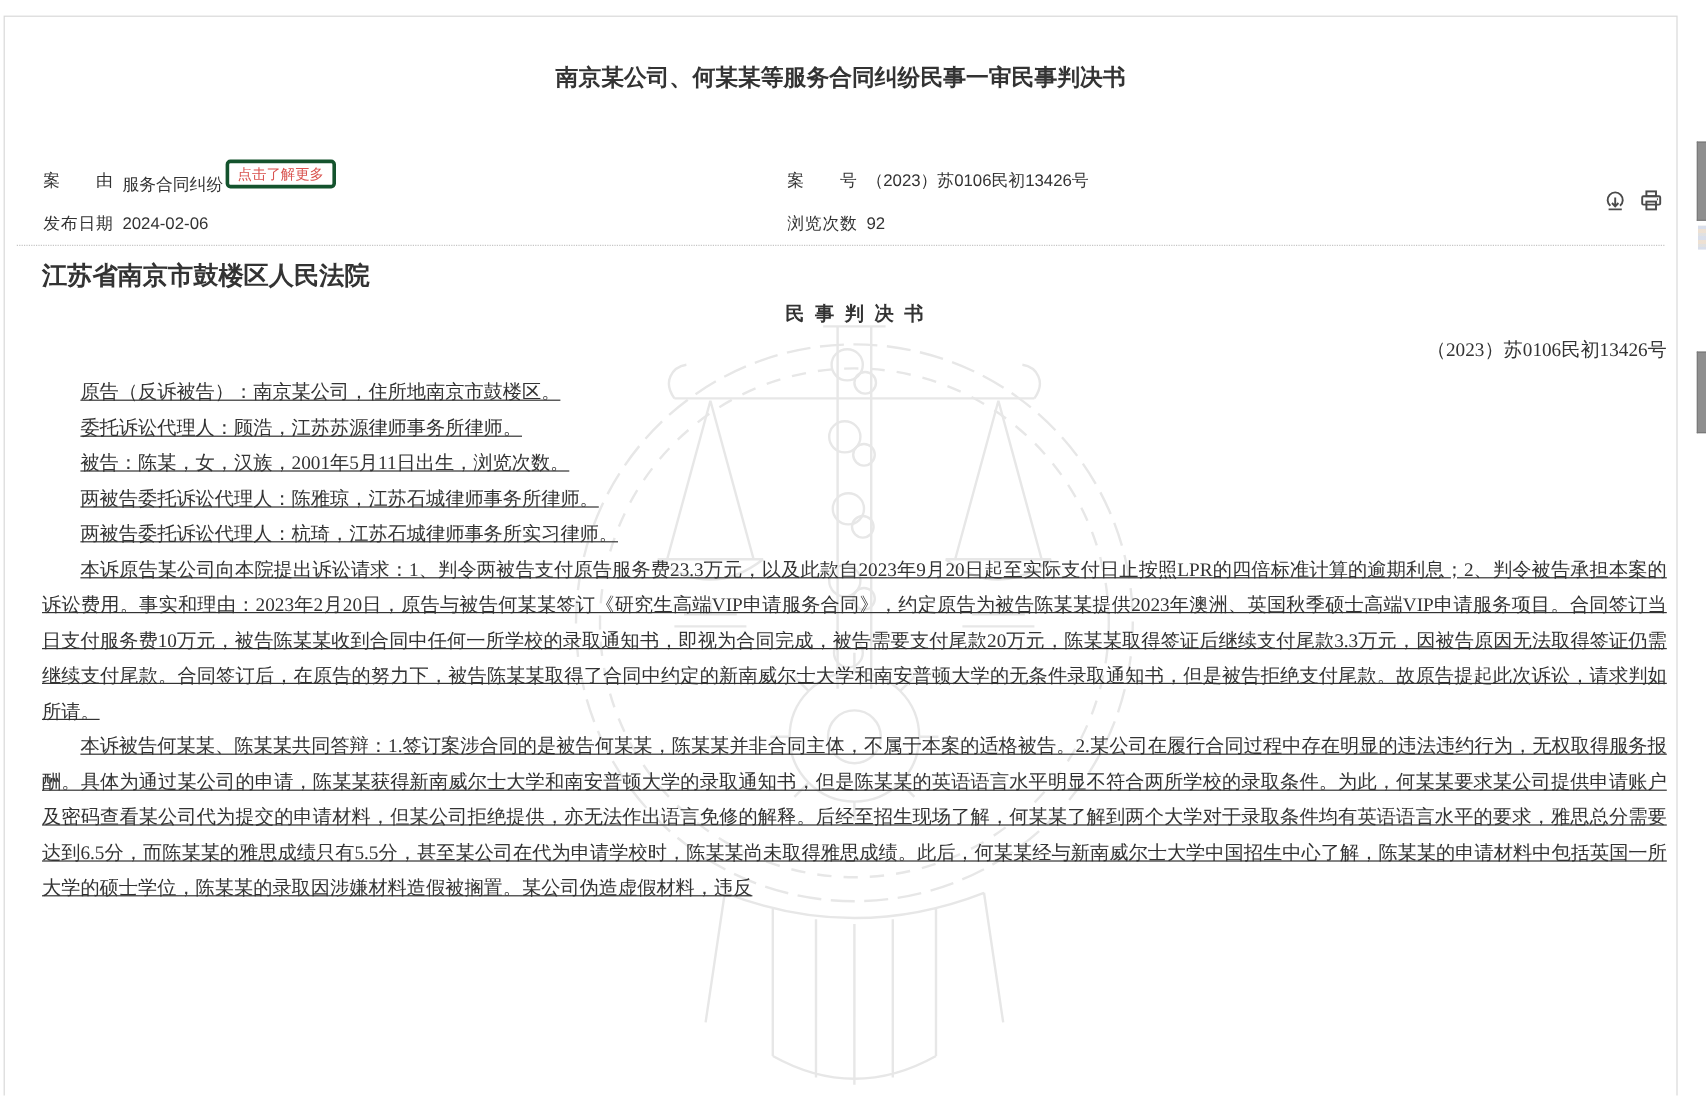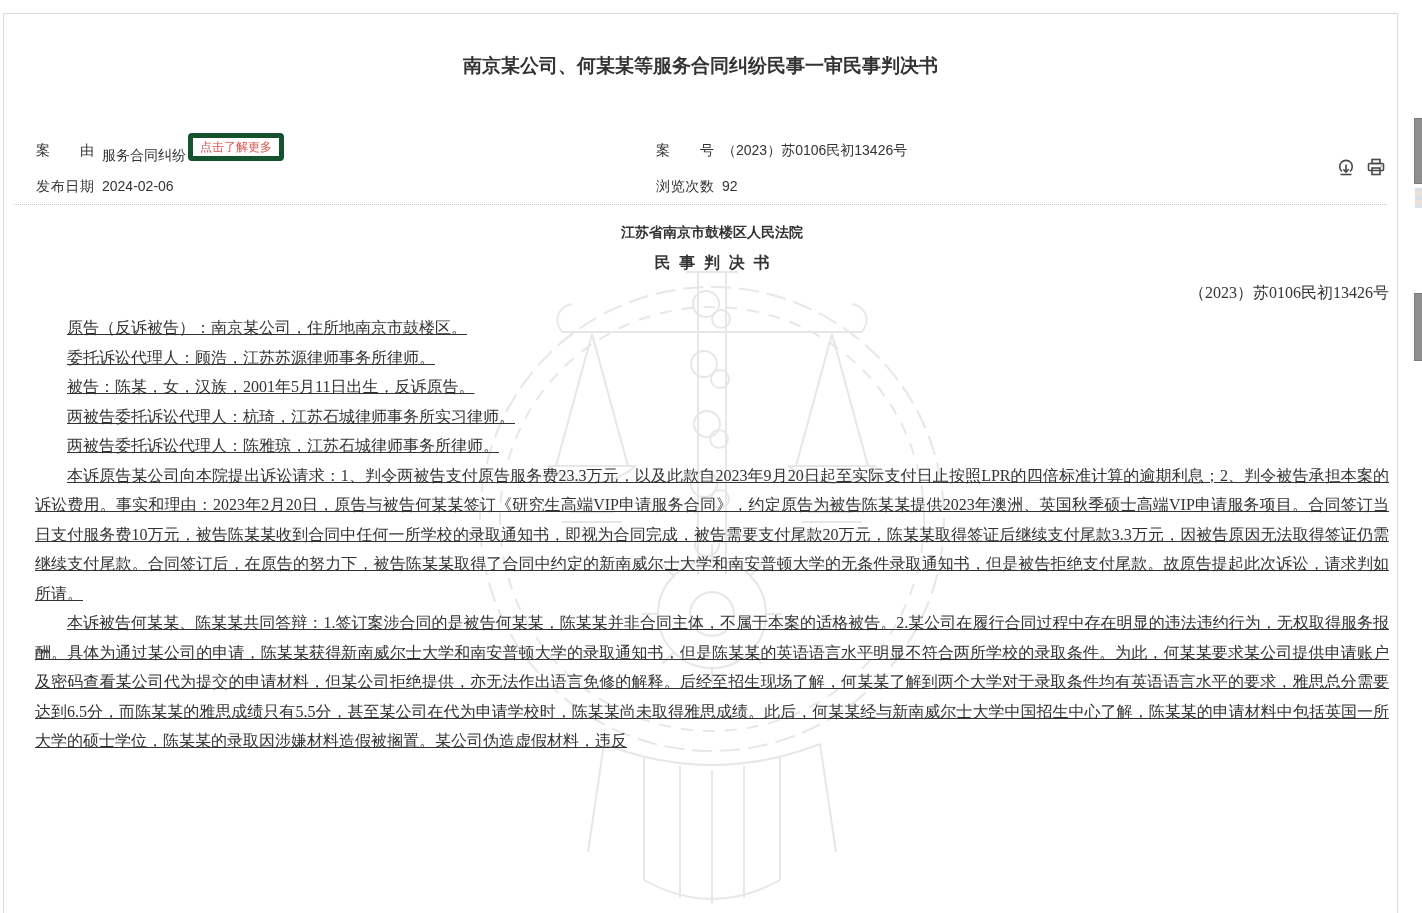--- a/index.html
+++ b/index.html
@@ -16,29 +16,29 @@
 
   .meta { position:relative; margin-top:60px; height:64px; font-size:14px; color:#333; }
   .meta-item { position:absolute; white-space:nowrap; }
   .m-cause { left:32px; top:2px; }
   .m-caseno { left:652px; top:2px; }
   .m-date  { left:32px; top:38px; }
   .m-views { left:652px; top:38px; }
   .meta-label { display:inline-block; width:58px; text-align:justify; text-align-last:justify; margin-right:8px; vertical-align:top; }
   .more-btn { display:inline-block; position:relative; top:-9px; margin-left:2px;
               font-size:12px; line-height:16px; padding:1px 7px; color:#d9534f;
-              border:5px solid #14532d; border-radius:4px; background:#fff; cursor:pointer; text-decoration:none; }
+              border:3px solid #14532d; border-radius:4px; background:#fff; cursor:pointer; text-decoration:none; }
   .meta-icons { position:absolute; right:10px; top:16px; display:flex; gap:8px; }
   .icon-btn { width:22px; height:22px; display:inline-flex; align-items:center; justify-content:center; cursor:pointer; }
   .icon-btn svg { display:block; }
 
   .divider { margin:0 10px; border-bottom:1px dotted #c6c6c6; }
 
   .doc { font-family:"Liberation Serif","DejaVu Serif",serif; color:#333; padding:14px 8px 0 31px; }
-  .court-name { text-align:center; font-size:14px; font-weight:bold; line-height:28px;font-family:Liberation Mono, monospace; }
+  .court-name { text-align:left; font-size:21px; font-weight:bold; line-height:28px;font-family:Liberation Mono, monospace; }
   .doc-type { text-align:center; font-size:16px; font-weight:bold; line-height:28px;
               letter-spacing:0.55em; padding-left:0.55em; margin-top:2px; }
   .doc-caseno { text-align:right; font-size:16px; line-height:24px; margin-top:4px; }
   .paras { margin-top:8px;text-decoration:underline; }
   .paras p { font-size:16px; line-height:29.5px; text-align:justify; text-indent:2em; margin:0; }
 
   .side-tab { position:absolute; right:0; width:8px; background:#8f8f8f; border:1px solid #7a7a7a; border-right:none; z-index:5; cursor:pointer; }
   .tab1 { top:118px; height:66px; }
   .tab2 { top:293px; height:68px; }
   .side-smudge { position:absolute; right:0; top:188px; width:7px; height:20px; z-index:5;
@@ -116,23 +116,23 @@
 
     <div class="divider"></div>
 
     <div class="doc">
       <div class="court-name">江苏省南京市鼓楼区人民法院</div>
       <div class="doc-type">民事判决书</div>
       <div class="doc-caseno">（2023）苏0106民初13426号</div>
       <div class="paras">
         <p>原告（反诉被告）：南京某公司，住所地南京市鼓楼区。</p>
         <p>委托诉讼代理人：顾浩，江苏苏源律师事务所律师。</p>
-        <p>被告：陈某，女，汉族，2001年5月11日出生，反诉原告。</p>
+        <p>被告：陈某，女，汉族，2001年5月11日出生，浏览次数。</p>
+        <p>两被告委托诉讼代理人：陈雅琼，江苏石城律师事务所律师。</p>
         <p>两被告委托诉讼代理人：杭琦，江苏石城律师事务所实习律师。</p>
-        <p>两被告委托诉讼代理人：陈雅琼，江苏石城律师事务所律师。</p>
         <p>本诉原告某公司向本院提出诉讼请求：1、判令两被告支付原告服务费23.3万元，以及此款自2023年9月20日起至实际支付日止按照LPR的四倍标准计算的逾期利息；2、判令被告承担本案的诉讼费用。事实和理由：2023年2月20日，原告与被告何某某签订《研究生高端VIP申请服务合同》，约定原告为被告陈某某提供2023年澳洲、英国秋季硕士高端VIP申请服务项目。合同签订当日支付服务费10万元，被告陈某某收到合同中任何一所学校的录取通知书，即视为合同完成，被告需要支付尾款20万元，陈某某取得签证后继续支付尾款3.3万元，因被告原因无法取得签证仍需继续支付尾款。合同签订后，在原告的努力下，被告陈某某取得了合同中约定的新南威尔士大学和南安普顿大学的无条件录取通知书，但是被告拒绝支付尾款。故原告提起此次诉讼，请求判如所请。</p>
         <p>本诉被告何某某、陈某某共同答辩：1.签订案涉合同的是被告何某某，陈某某并非合同主体，不属于本案的适格被告。2.某公司在履行合同过程中存在明显的违法违约行为，无权取得服务报酬。具体为通过某公司的申请，陈某某获得新南威尔士大学和南安普顿大学的录取通知书，但是陈某某的英语语言水平明显不符合两所学校的录取条件。为此，何某某要求某公司提供申请账户及密码查看某公司代为提交的申请材料，但某公司拒绝提供，亦无法作出语言免修的解释。后经至招生现场了解，何某某了解到两个大学对于录取条件均有英语语言水平的要求，雅思总分需要达到6.5分，而陈某某的雅思成绩只有5.5分，甚至某公司在代为申请学校时，陈某某尚未取得雅思成绩。此后，何某某经与新南威尔士大学中国招生中心了解，陈某某的申请材料中包括英国一所大学的硕士学位，陈某某的录取因涉嫌材料造假被搁置。某公司伪造虚假材料，违反</p>
       </div>
     </div>
   </div>
 </div>
 
 <div class="side-tab tab1"></div>
 <div class="side-smudge"></div>
 <div class="side-tab tab2"></div>

